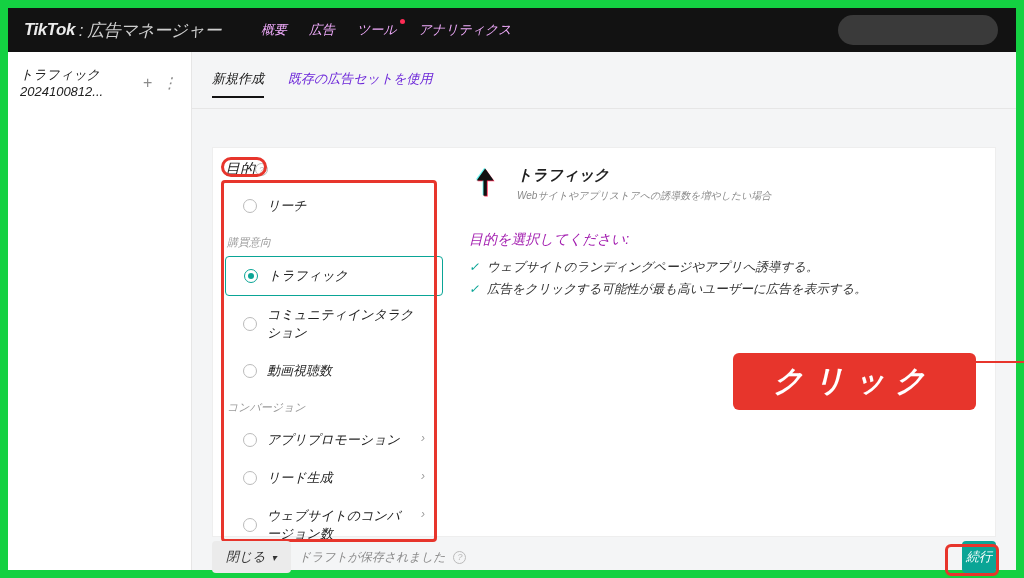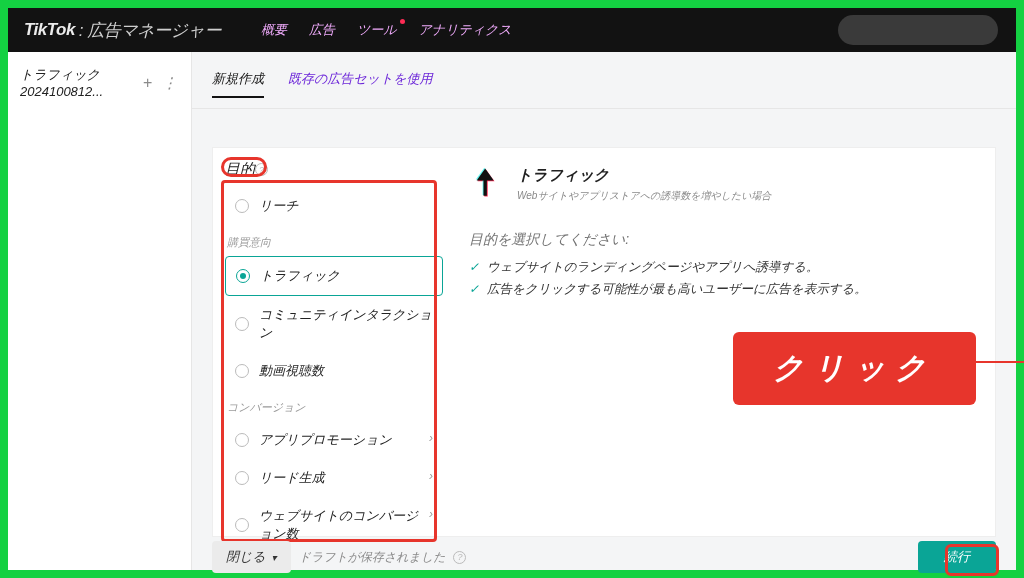--- a/index.html
+++ b/index.html
@@ -91,21 +91,21 @@
     border:3px solid #e7352c; border-radius:11px; pointer-events:none;
   }
   .obj-red-box {
     position:absolute; left:8px; top:32px; right:6px; bottom:-6px;
     border:3px solid #e7352c; border-radius:4px; pointer-events:none;
   }
 
   .group-label { font-size:11px; color:#9a9a9a; margin:10px 0 6px 2px;}
   .opt {
     display:flex; align-items:flex-start; gap:10px;
-    padding:10px 10px; font-size:13px; color:#222; cursor:pointer;
+    padding:10px 18px; font-size:13px; color:#222; cursor:pointer;
     border-radius:4px;
     justify-content:space-between;
   }
   .opt-left { display:flex; align-items:center; gap:10px;}
   .radio {
     width:14px; height:14px; border-radius:50%; border:1.5px solid #bbb;
     display:inline-block; position:relative; flex-shrink:0;
   }
   .opt.selected { border:1.5px solid #0aa596; }
   .opt.selected .radio { border-color:#0aa596; }
@@ -118,42 +118,42 @@
   .detail {
     flex:1; padding: 18px 26px; position:relative;
   }
   .det-head { display:flex; gap:14px; align-items:flex-start; }
   .det-icon {
     width:34px; height:34px; position:relative; flex-shrink:0;
   }
   .det-icon svg { width:34px; height:34px;}
   .det-title { font-size:15px; font-weight:600; color:#222; }
   .det-sub { font-size:10px; color:#8a8a8a; margin-top:4px;}
-  .det-prompt { font-size:14px; color:#737373; margin-top:28px; margin-bottom:10px;}
+  .det-prompt { font-size:14px; color:#a21caf; margin-top:28px; margin-bottom:10px;}
   .check-row { display:flex; gap:8px; font-size:12.5px; color:#333; margin:5px 0; align-items:flex-start;}
   .check { color:#0aa596; font-size:12px; margin-top:1px;}
 
   .click-callout {
-    position:absolute; left:290px; top:184px;
+    position:absolute; left:290px; top:205px;
     background:#e7352c; color:#fff; font-size:30px; font-weight:700;
-    padding:16px 40px; border-radius:6px; letter-spacing:10px;
+    padding:8px 40px; border-radius:6px; letter-spacing:10px;
   }
 
   .footer {
     position:absolute; left:20px; right:20px; bottom:6px;
     display:flex; justify-content:space-between;
     font-size:12px; color:#8a8a8a;
   }
   .close-btn {
     background:#ebebeb; padding:7px 14px; border-radius:4px; color:#333;
     cursor:pointer; display:flex; align-items:center; gap:6px; font-size:13px;
   }
   .draft-row { display:flex; align-items:center; gap:8px;}
   .continue-btn {
-    background:#0aa596; color:#fff; padding:7px 26px; border-radius:4px;
+    background:#0aa596; color:#fff; padding:7px 4px; border-radius:4px;
     font-size:13px; cursor:pointer; font-weight:500;
   }
   .continue-ring {
     position:absolute; right:17px; bottom:3px;
     width:54px; height:32px; border:3px solid #e7352c; border-radius:6px;
     pointer-events:none;
   }
 
   
   .connector-h {

